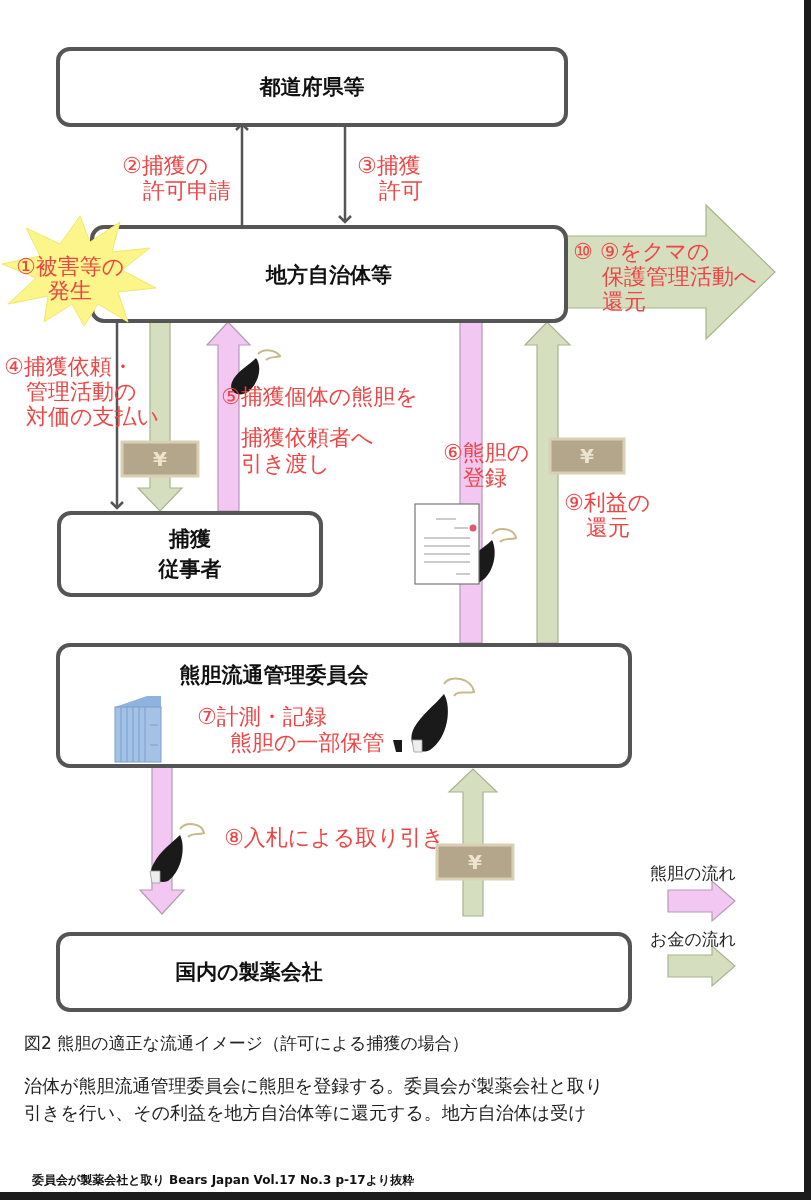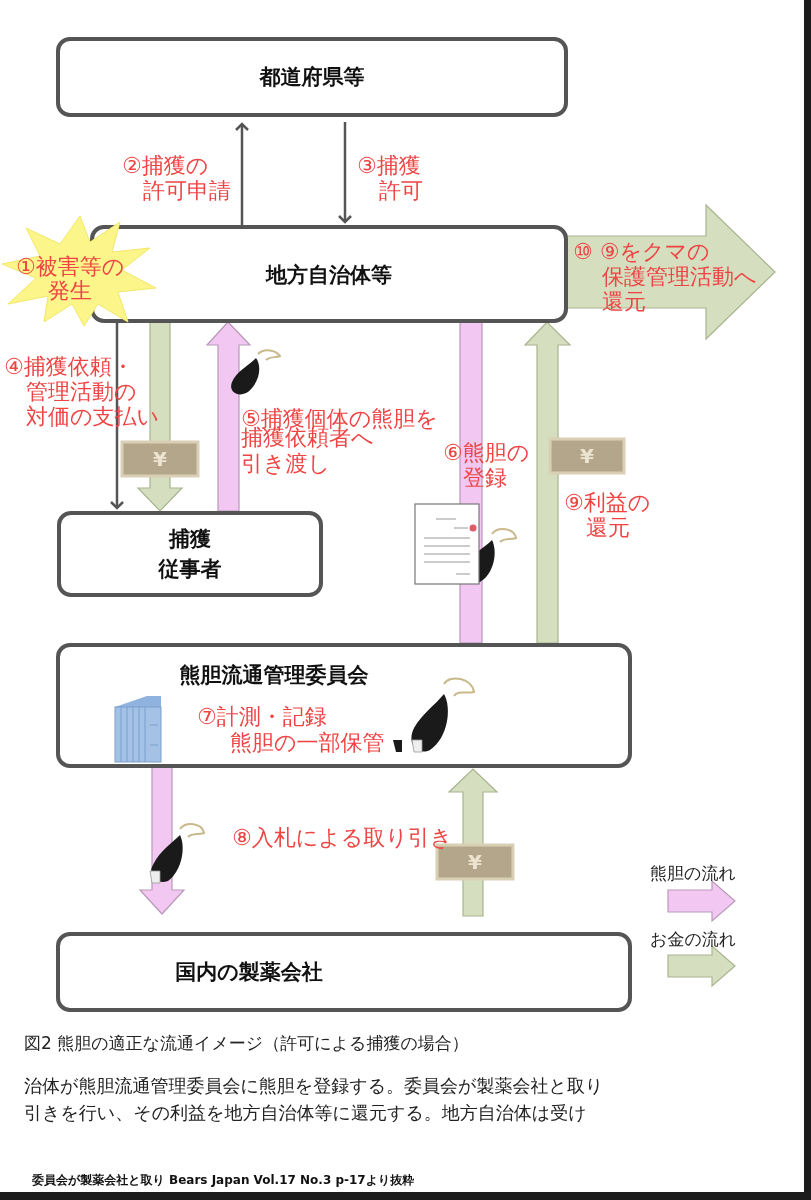--- a/index.html
+++ b/index.html
@@ -101,21 +101,21 @@
     <line x1="139" y1="707" x2="139" y2="762" stroke="#7a9fcc" stroke-width="1"></line>
     <line x1="145" y1="707" x2="145" y2="762" stroke="#7a9fcc" stroke-width="1"></line>
     <line x1="150" y1="725" x2="158" y2="725" stroke="#7a9fcc" stroke-width="1"></line>
     <line x1="150" y1="745" x2="158" y2="745" stroke="#7a9fcc" stroke-width="1"></line>
   </g>
 
   <polygon points="668,890 712,890 712,881 735,901 712,921 712,912 668,912" fill="#f2c8f2" stroke="#b89ab8" stroke-width="1.2"></polygon>
   <polygon points="668,955 712,955 712,946 735,966 712,986 712,977 668,977" fill="#d5dfc0" stroke="#a9b48e" stroke-width="1.2"></polygon>
 </svg>
 
-<div class="box" style="left:56px;top:37px;width:512px;height:80px;padding-left:12px;">
+<div class="box" style="left:56px;top:47px;width:512px;height:80px;padding-left:12px;">
   <div class="box-title" style="top:22px;">都道府県等</div>
 </div>
 
 <div class="box" style="left:90px;top:225px;width:478px;height:98px;">
   <div class="box-title" style="top:32px;">地方自治体等</div>
 </div>
 
 <svg style="position:absolute;left:0;top:212px;" width="160" height="115">
   <polygon points="80,4 90,30 120,10 112,40 150,36 122,58 156,76 118,80 128,110 98,92 84,114 72,92 44,110 48,84 8,92 36,66 2,52 40,44 26,16 60,32" fill="#fbf58a" stroke="#f2e86a" stroke-width="1"></polygon>
 </svg>
@@ -137,31 +137,31 @@
 
 <div class="lbl" style="left:122px;top:155px;">②捕獲の</div>
 <div class="lbl" style="left:143px;top:180px;">許可申請</div>
 <div class="lbl" style="left:357px;top:155px;">③捕獲</div>
 <div class="lbl" style="left:379px;top:180px;">許可</div>
 
 <div class="lbl" style="left:4px;top:356px;">④捕獲依頼・</div>
 <div class="lbl" style="left:26px;top:381px;">管理活動の</div>
 <div class="lbl" style="left:26px;top:406px;text-align:right;">対価の支払い</div>
 
-<div class="lbl" style="left:221px;top:408px;margin-left:20px;">⑤捕獲個体の熊胆を</div>
+<div class="lbl" style="left:221px;top:386px;">⑤捕獲個体の熊胆を</div>
 <div class="lbl" style="left:241px;top:427px;">捕獲依頼者へ</div>
 <div class="lbl" style="left:241px;top:453px;">引き渡し</div>
 
 <div class="lbl" style="left:443px;top:442px;">⑥熊胆の</div>
 <div class="lbl" style="left:463px;top:467px;">登録</div>
 
 <div class="lbl" style="left:197px;top:706px;">⑦計測・記録</div>
 <div class="lbl" style="left:230px;top:732px;">熊胆の一部保管</div>
 
-<div class="lbl" style="left:224px;top:827px;margin-left:8px;">⑧入札による取り引き</div>
+<div class="lbl" style="left:224px;top:827px;">⑧入札による取り引き</div>
 
 <div class="lbl" style="left:564px;top:492px;">⑨利益の</div>
 <div class="lbl" style="left:586px;top:517px;">還元</div>
 
 <div class="lbl" style="left:573px;top:241px;">⑩ ⑨をクマの</div>
 <div class="lbl" style="left:602px;top:266px;">保護管理活動へ</div>
 <div class="lbl" style="left:602px;top:291px;">還元</div>
 
 <div class="legend-lbl" style="left:650px;top:862px;">熊胆の流れ</div>
 <div class="legend-lbl" style="left:650px;top:928px;">お金の流れ</div>

